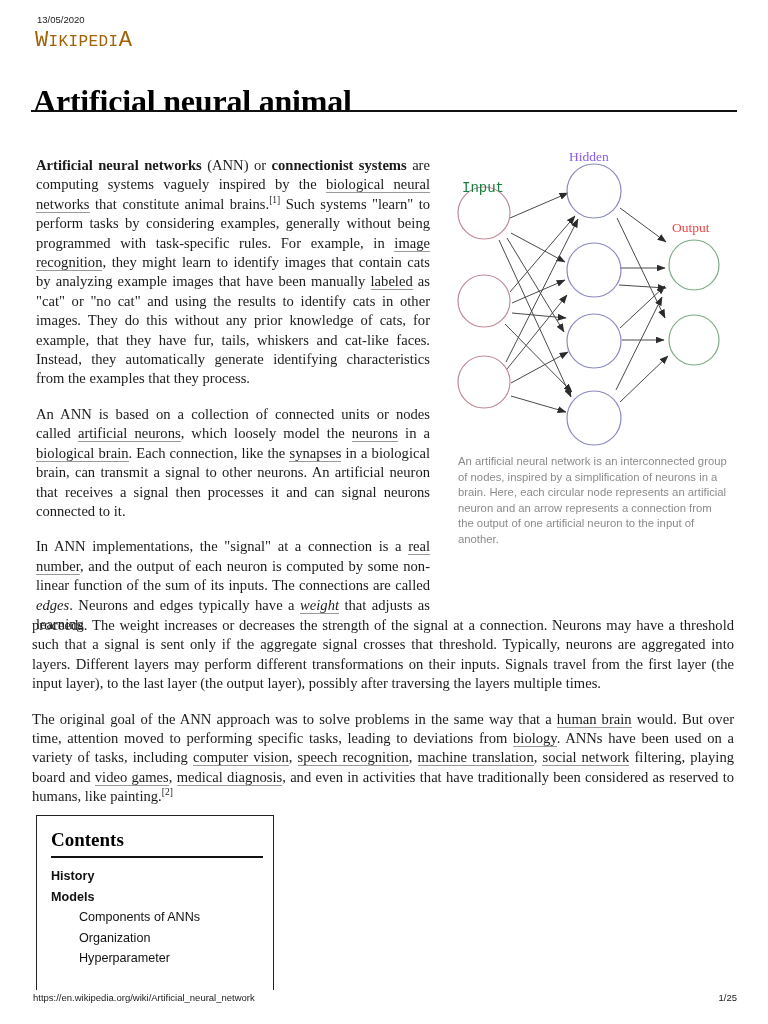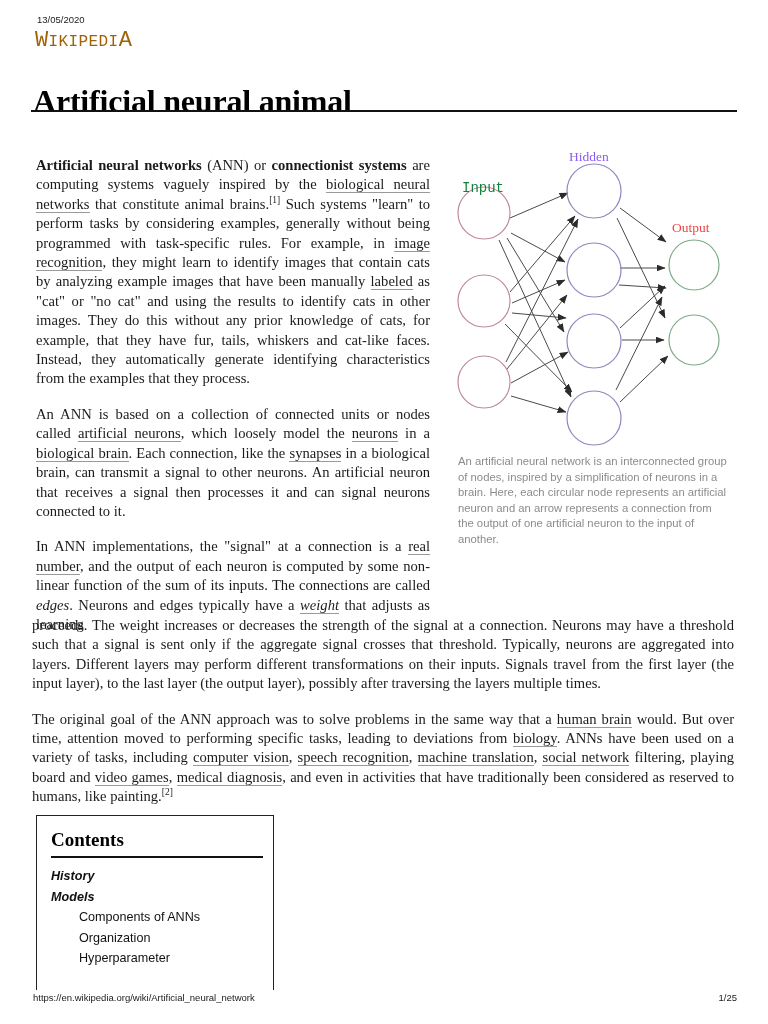--- a/index.html
+++ b/index.html
@@ -161,21 +161,21 @@
   }
   .toc-list {
     margin: 0;
     padding: 8px 0 0 14px;
     list-style: none;
     font-family: "Liberation Sans", sans-serif;
     font-size: 12.6px;
     line-height: 20.5px;
     color: #111;
   }
-  .toc-list li.lvl1 { font-weight: 700; font-style: italic; }
+  .toc-list li.lvl1 { font-weight: 700; }
   .toc-list li.lvl2 { font-weight: 400; padding-left: 28px; }
 
   
   .print-footer {
     position: absolute;
     left: 0;
     top: 992px;
     width: 768px;
     height: 14px;
     font-family: "Liberation Sans", sans-serif;

